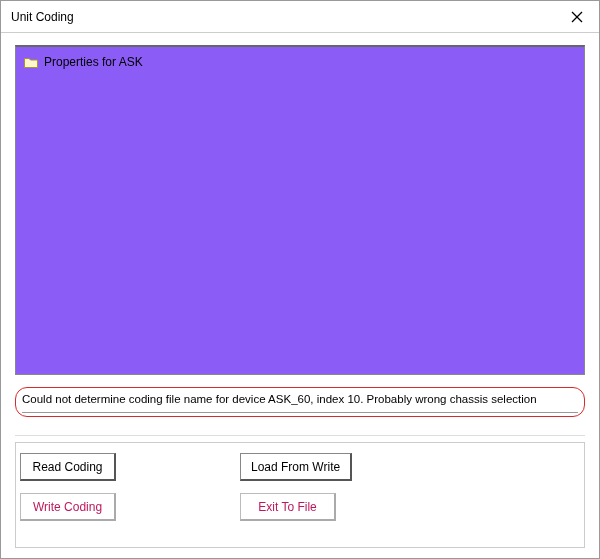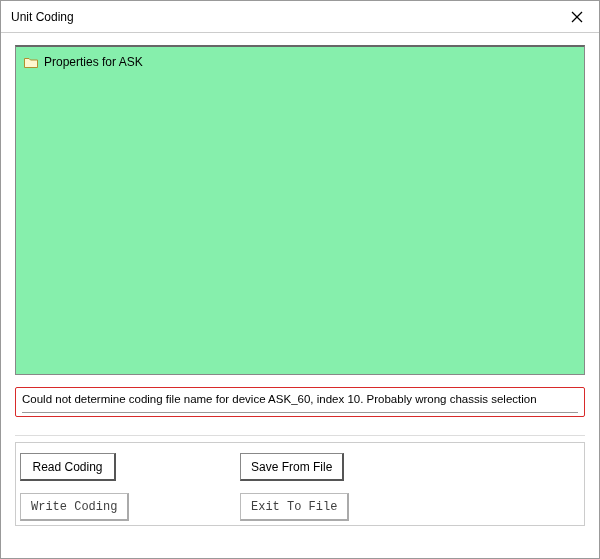--- a/index.html
+++ b/index.html
@@ -52,40 +52,40 @@
       flex: 1;
       padding: 12px 14px 10px 14px;
       display: flex;
       flex-direction: column;
     }
     .properties-panel {
       border: 1px solid #888;
       border-top: 2px solid #666;
       height: 330px;
       padding: 6px 8px;
-      background: #86efac;
+      background: #8b5cf6;
     }
     .tree-row {
       display: flex;
       align-items: center;
       gap: 6px;
       padding: 2px 0;
     }
     .folder-icon {
       width: 14px;
       height: 11px;
       flex-shrink: 0;
     }
     .status-area {
       margin-top: 12px;
       margin-bottom: 8px;
     }
     .status-msg {
       border: 1px solid #d82a2a;
-      border-radius: 2px;
+      border-radius: 12px;
       padding: 4px 6px 8px 6px;
       font-size: 11.5px;
       color: #000;
       min-height: 30px;
       line-height: 1.3;
       position: relative;
     }
     .status-underline {
       position: absolute;
       left: 6px;
@@ -98,21 +98,21 @@
       height: 1px;
       background: #ddd;
       margin: 10px 0 0 0;
     }
     .button-row {
       display: flex;
       align-items: flex-start;
       padding: 10px 0 4px 4px;
       border: 1px solid #ccc;
       margin-top: 6px;
-      height: 84px;
+      height: 106px;
     }
     .btn-col {
       display: flex;
       flex-direction: column;
       gap: 12px;
     }
     .btn-col.left {
       width: 120px;
       align-items: flex-start;
     }
@@ -141,25 +141,24 @@
       height: 28px;
       background: #fff;
       border: 1px solid #888;
       border-right: 2px solid #555;
       border-bottom: 2px solid #555;
       cursor: default;
       text-align: center;
       color: #000;
     }
     .btn.disabled {
-      color: #404040;
+      color: #be185d;
       border-color: #bbb;
       border-right-color: #aaa;
       border-bottom-color: #aaa;
-      font-family: Liberation Mono, monospace;
     }
   </style>
 </head>
 <body>
 
 <div class="window">
 
   <div class="titlebar">
     <div class="titlebar-title">Unit Coding</div>
     <div class="titlebar-close">
@@ -190,20 +189,20 @@
 
     <div class="spacer-line"></div>
 
     <div class="button-row">
       <div class="btn-col left">
         <button class="btn">Read Coding</button>
         <button class="btn disabled">Write Coding</button>
       </div>
       <div class="gap1"></div>
       <div class="btn-col mid">
-        <button class="btn">Save From File</button>
+        <button class="btn">Load From Write</button>
         <button class="btn disabled">Exit To File</button>
       </div>
       <div class="gap2"></div>
     </div>
 
   </div>
 </div>
 
 </body></html>

